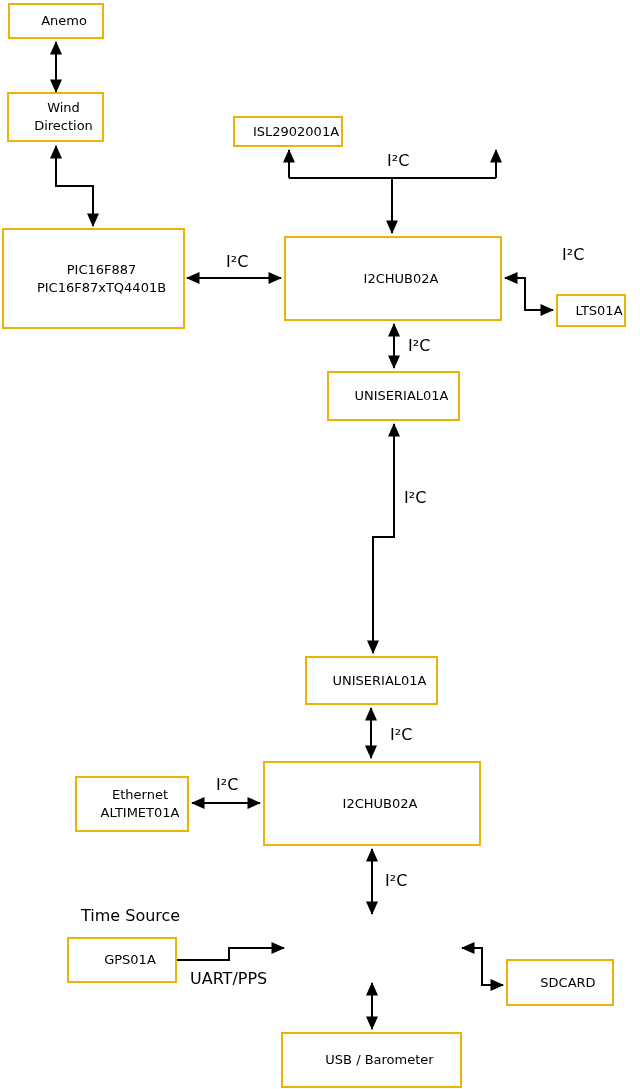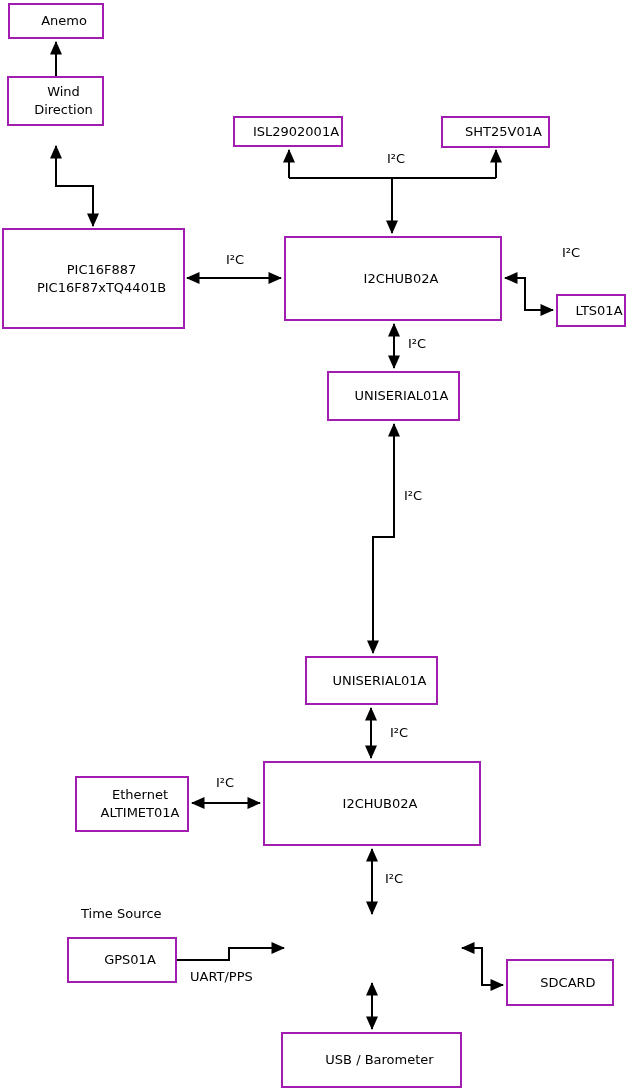--- a/index.html
+++ b/index.html
@@ -10,34 +10,34 @@
     background: #ffffff;
     font-family: "DejaVu Sans", sans-serif;
     color: #000000;
     overflow: hidden;
   }
   .edges { position: absolute; left: 0; top: 0; }
   .edge { stroke: #000000; stroke-width: 2; fill: none; }
   .node {
     position: absolute;
     box-sizing: border-box;
-    border: 2px solid #a21caf;
+    border: 2px solid #eab308;
     background: #ffffff;
     display: flex;
     align-items: center;
     justify-content: center;
     text-align: center;
     font-size: 13px;
     line-height: 1.35;
     white-space: pre-line;
     padding-left: 16px;
   }
   .lbl {
     position: absolute;
-    font-size: 13px;
+    font-size: 16px;
     line-height: 1.2;
     white-space: nowrap;
   }
 </style>
 </head>
 <body>
 
 <div class="canvas">
 
   <svg class="edges" width="640" height="1089" viewBox="0 0 640 1089">
@@ -62,37 +62,34 @@
     <path class="edge" d="M372 849 V914" marker-start="url(#ah)" marker-end="url(#ah)"></path>
     <path class="edge" d="M173 960 H229 V948 H284" marker-end="url(#ah)"></path>
     <path class="edge" d="M462 948 H482 V985 H503" marker-start="url(#ah)" marker-end="url(#ah)"></path>
     <path class="edge" d="M372 983 V1029" marker-start="url(#ah)" marker-end="url(#ah)"></path>
   </svg>
 
   <div class="node" style="left:8px;top:3px;width:96px;height:36px">
     <span>Anemo</span>
   </div>
 
-  <div class="node" style="left:7px;top:76px;width:97px;height:50px">
+  <div class="node" style="left:7px;top:92px;width:97px;height:50px">
     <span>Wind
 Direction</span>
   </div>
 
   <div class="node" style="left:2px;top:228px;width:183px;height:101px">
     <span>PIC16F887
 PIC16F87xTQ4401B</span>
   </div>
 
   <div class="node" style="left:233px;top:116px;width:110px;height:31px">
     <span>ISL2902001A</span>
   </div>
 
-  <div class="node" style="left:441px;top:116px;width:109px;height:32px">
-    <span>SHT25V01A</span>
-  </div>
 
   <div class="node" style="left:284px;top:236px;width:218px;height:85px">
     <span>I2CHUB02A</span>
   </div>
 
   <div class="node" style="left:556px;top:294px;width:70px;height:33px">
     <span>LTS01A</span>
   </div>
 
   <div class="node" style="left:327px;top:371px;width:133px;height:50px">

